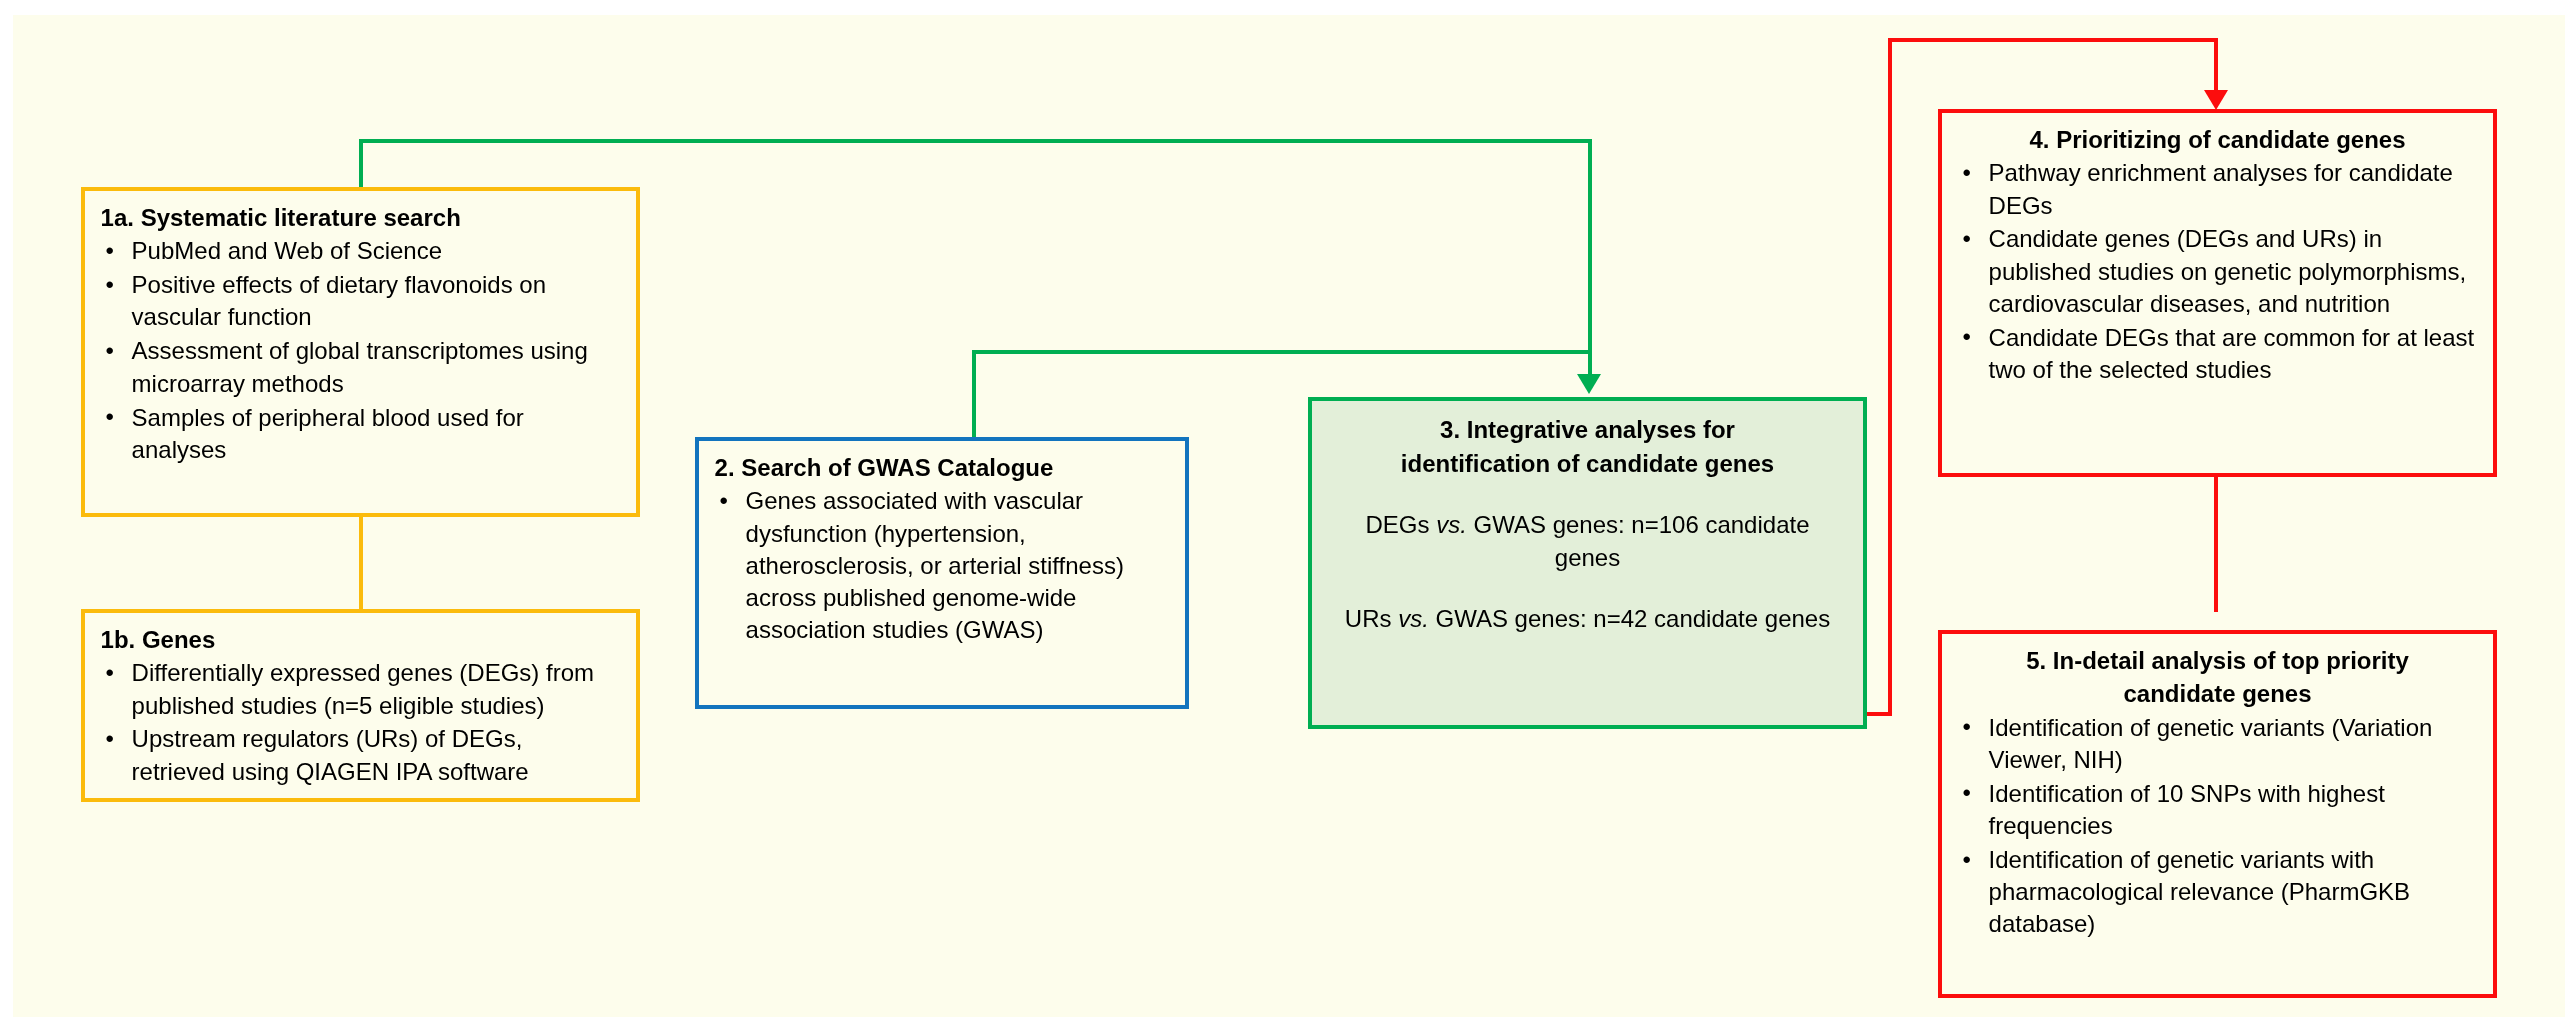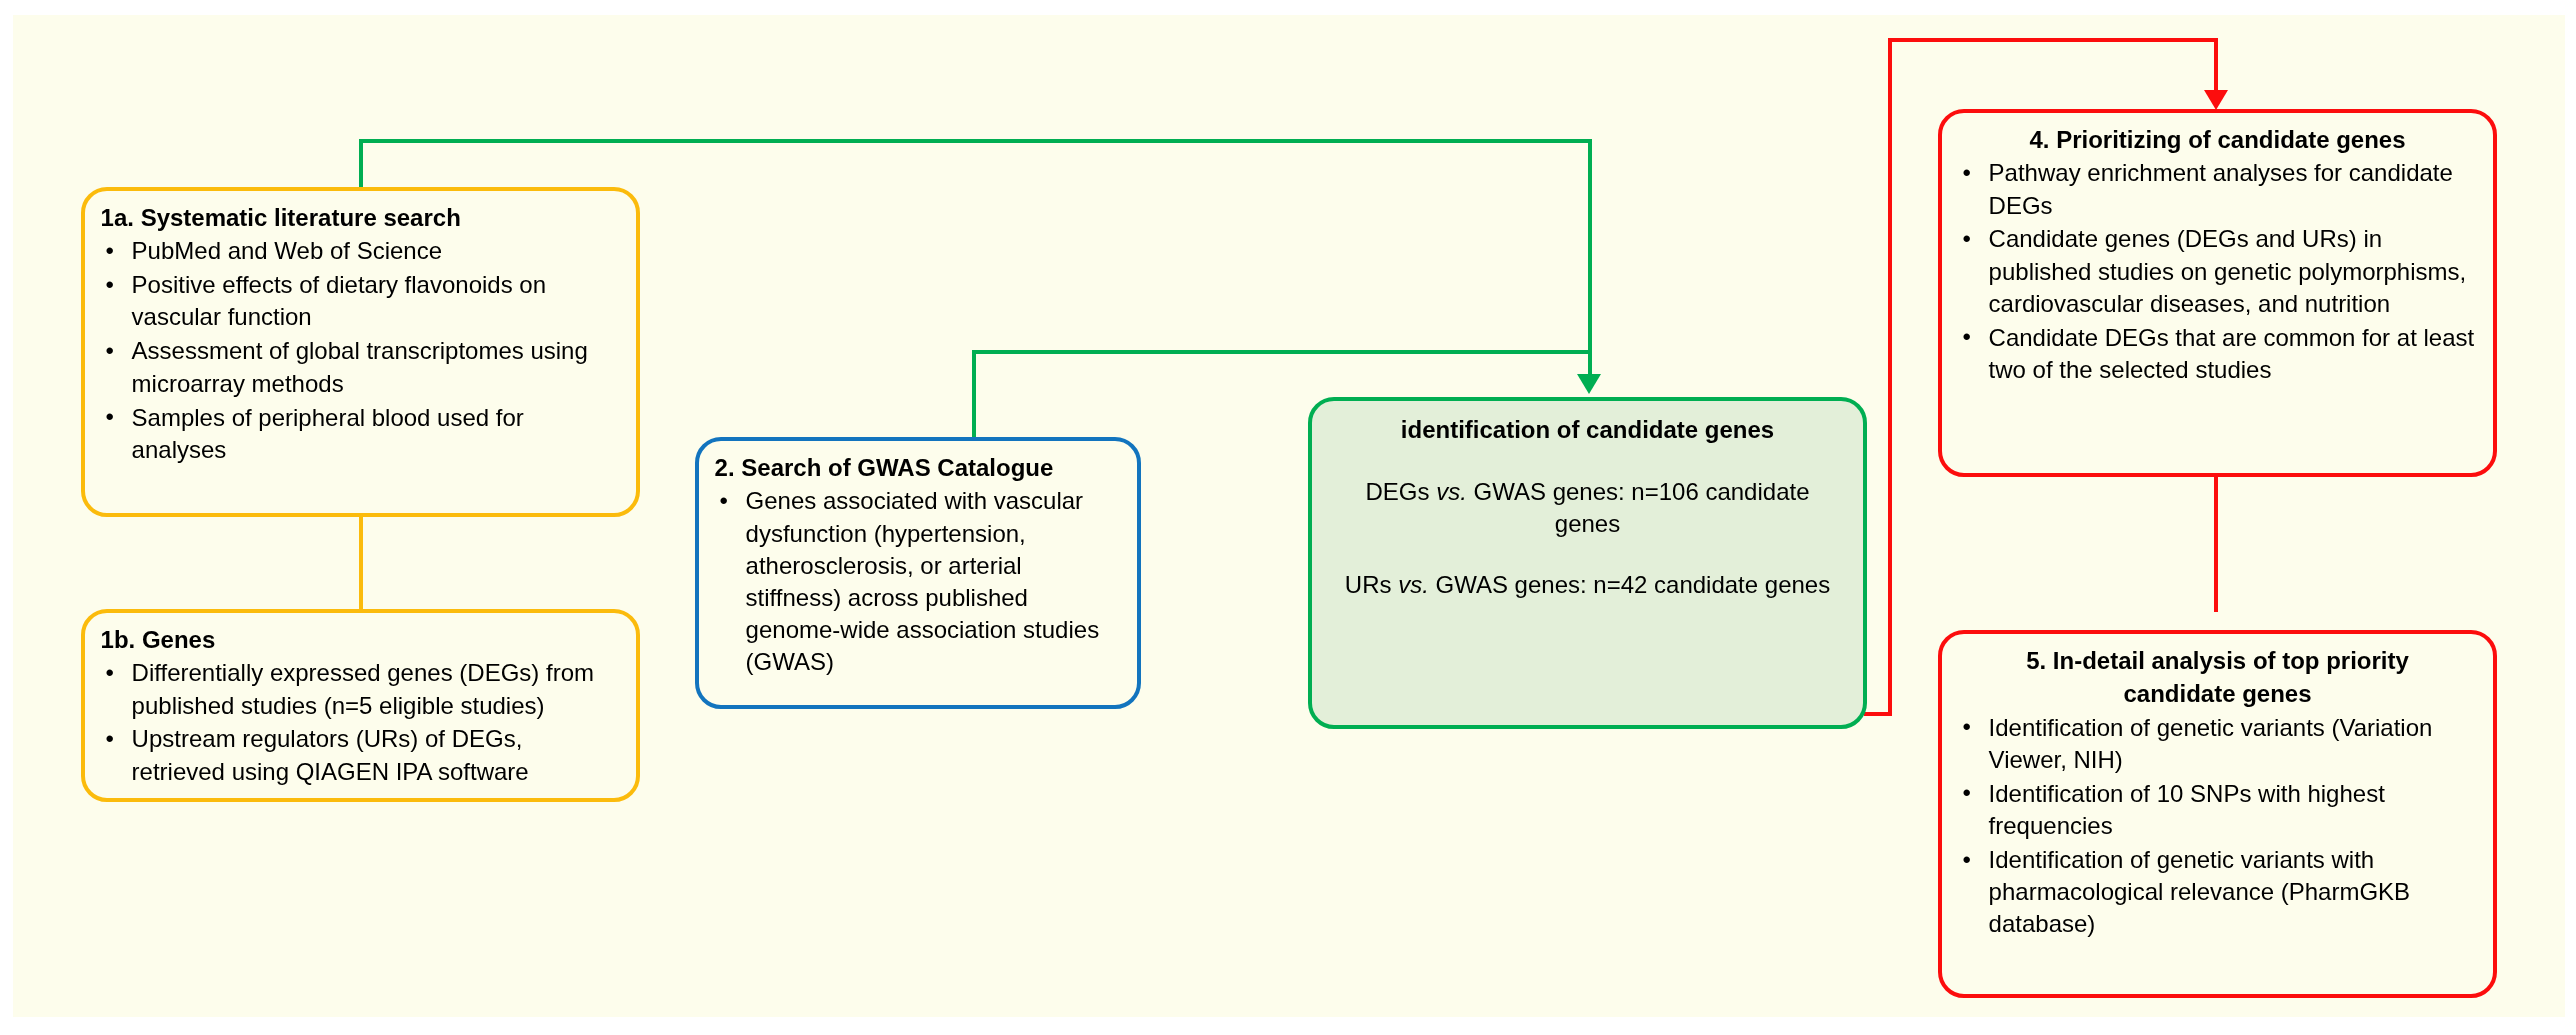--- a/index.html
+++ b/index.html
@@ -21,21 +21,20 @@
     top: 15px;
     width: 2552px;
     height: 1002px;
     background: #FDFDEC;
   }
   .box {
     position: absolute;
     box-sizing: border-box;
     background: transparent;
     padding: 10.8px 15.6px 10.8px 15.6px;
-    border-radius: 26px;
   }
   .box-orange { border: 4.2px solid #FBBB0C; }
   .box-blue   { border: 4.2px solid #1274BE; }
   .box-green  { border: 4.2px solid #00AE52; background: #E3EFD9; }
   .box-red    { border: 4.2px solid #FC0D0D; }
 
   .box-title {
     font-weight: bold;
     font-size: 24px;
     line-height: 1.30;
@@ -134,28 +133,29 @@
   </div>
 
   <div class="box box-orange" style="left:81px; top:609px; width:559px; height:193px;">
     <div class="box-title">1b. Genes</div>
     <ul class="bullets">
       <li>Differentially expressed genes (DEGs) from published studies (n=5 eligible studies)</li>
       <li>Upstream regulators (URs) of DEGs, retrieved using QIAGEN IPA software</li>
     </ul>
   </div>
 
-  <div class="box box-blue" style="left:695px; top:437px; width:446px; height:272px;">
+  <div class="box box-blue" style="left:695px; top:437px; width:494px; height:272px;">
     <div class="box-title">2. Search of GWAS Catalogue</div>
     <ul class="bullets">
       <li>Genes associated with vascular dysfunction (hypertension, atherosclerosis, or arterial stiffness) across published genome-wide association studies (GWAS)</li>
     </ul>
   </div>
 
   <div class="box box-green" style="left:1308px; top:397px; width:559px; height:332px; padding:13.2px 18px;">
+    <div class="box-title title-center">3. Integrative analyses for</div>
     <div class="box-title title-center">identification of candidate genes</div>
     <div class="spacer-line"></div>
     <p class="plainline"><span>DEGs </span><span class="italic">vs.</span><span> GWAS genes: n=106 candidate genes</span></p>
     <div class="spacer-line"></div>
     <p class="plainline"><span>URs </span><span class="italic">vs.</span><span> GWAS genes: n=42 candidate genes</span></p>
   </div>
 
   <div class="box box-red" style="left:1938px; top:109px; width:559px; height:368px;">
     <div class="box-title title-center">4. Prioritizing of candidate genes</div>
     <ul class="bullets">

